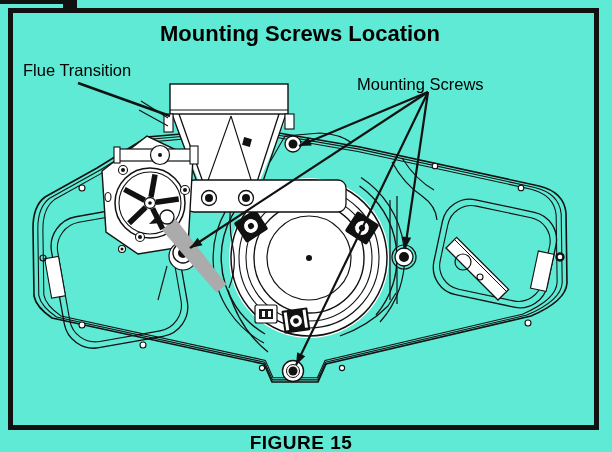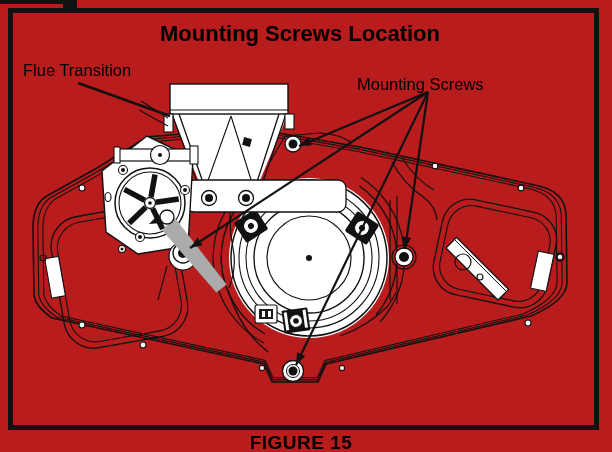--- a/index.html
+++ b/index.html
@@ -1,16 +1,16 @@
 <!DOCTYPE html>
 <html><head>
 <meta charset="utf-8">
 <style>
   html,body{margin:0;padding:0;background:#ffffff;}
-  #stage{position:relative;width:612px;height:452px;background:#b91c1c;overflow:hidden;}
+  #stage{position:relative;width:612px;height:452px;background:#5eead4;overflow:hidden;}
   svg{position:absolute;left:0;top:0;}
   .s{stroke:#111;fill:none}
   .sw{stroke:#111;fill:#fff}
   .dk{fill:#111;stroke:none}
   .gray{stroke:none}
   .title{font:700 22px "Liberation Sans",sans-serif;fill:#000}
   .lbl{font:400 16.5px "Liberation Sans",sans-serif;fill:#000}
   .cap{font:700 19px "Liberation Sans",sans-serif;fill:#000;letter-spacing:.5px}
 </style>
 </head>

